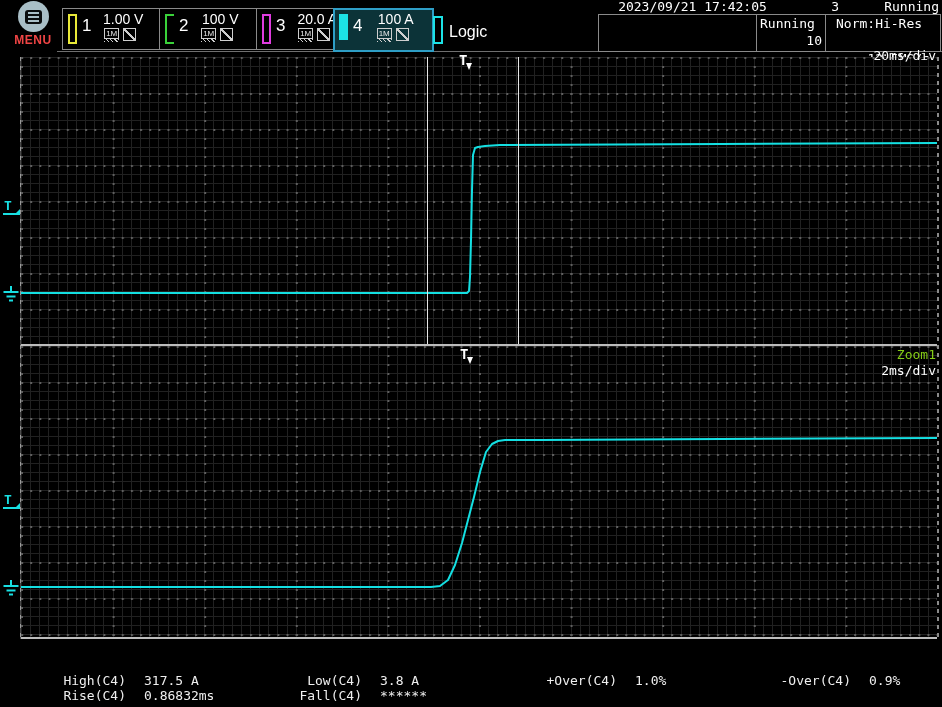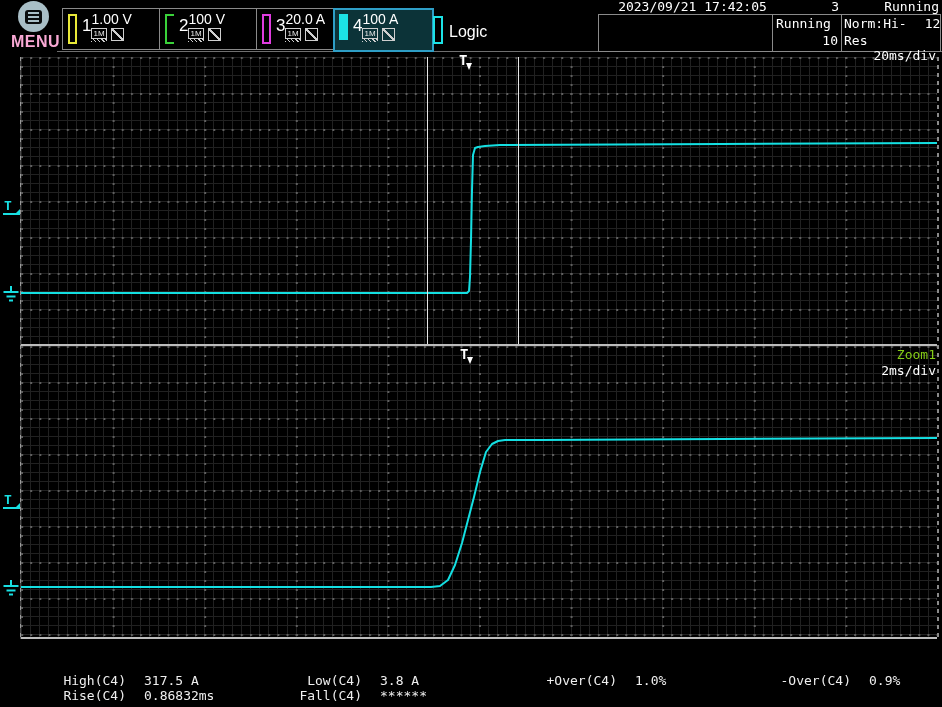--- a/index.html
+++ b/index.html
@@ -8,56 +8,56 @@
   .mono{font-family:"DejaVu Sans Mono",monospace;}
 
   
   .toolbar-line{position:absolute;left:57px;top:51px;width:885px;height:1px;background:#6f6f6f;}
   .menu-btn{position:absolute;left:11px;top:1px;width:44px;height:50px;text-align:center;cursor:pointer;}
   .menu-circle{width:31px;height:31px;border-radius:50%;background:#a9bfc7;margin:0 auto;
                display:flex;align-items:center;justify-content:center;}
   .menu-chip{width:17px;height:14px;background:#0a0d0e;border-radius:3px;
              display:flex;flex-direction:column;justify-content:space-evenly;align-items:center;}
   .menu-chip b{display:block;width:11px;height:2px;background:#a9bfc7;}
-  .menu-label{color:#f9a8d4;font-weight:bold;font-size:16px;letter-spacing:.5px;margin-top:1px;}
+  .menu-label{color:#ef4444;font-weight:bold;font-size:12px;letter-spacing:.5px;margin-top:1px;}
 
   .ch-group{position:absolute;left:62px;top:8px;height:40px;border:1px solid #8a8a8a;display:flex;}
   .ch-cell{width:88px;padding:2px 4px 1px 4px;display:flex;align-items:flex-start;position:relative;}
   .ch-cell + .ch-cell{border-left:1px solid #8a8a8a;}
   .ch4-box{position:absolute;left:333px;top:8px;width:91px;height:38px;background:#0c3338;
            border:2px solid #2e9ec6;display:flex;align-items:flex-start;padding:1px 3px;}
   .ch-bar{width:9px;height:26px;margin:3px 5px 0 1px;flex:none;}
   .bar-ch1{border:2px solid #e8e838;width:5px;}
   .bar-ch2{border-left:2px solid #3ad23a;border-top:2px solid #3ad23a;border-bottom:2px solid #3ad23a;width:7px;}
   .bar-ch3{border:2px solid #e03ce0;width:5px;}
   .bar-ch4{background:#1ce2e6;}
   .bar-logic{border:2px solid #1ce2e6;width:6px;height:24px;margin:4px 6px 0 1px;}
   .ch-num{font-size:17px;color:#fff;margin-top:5px;}
-  .ch-right{flex:1;display:flex;flex-direction:column;align-items:flex-start;}
+  .ch-right{flex:1;display:flex;flex-direction:column;align-items:center;}
   .ch-val{font-size:14px;color:#fff;white-space:pre;}
   .ch-icons{display:flex;align-items:flex-start;gap:4px;margin-top:1px;margin-right:6px;}
   .imp-chip{font-size:8px;line-height:9px;color:#e9e9e9;border:1px solid #cfcfcf;padding:0 1px;position:relative;}
   .imp-chip::after{content:"";position:absolute;left:-1px;right:-1px;bottom:-4px;height:3px;
      background:repeating-linear-gradient(45deg,#cfcfcf 0 1px,transparent 1px 3px);}
   .probe-chip{width:11px;height:11px;border:1px solid #cfcfcf;
      background:linear-gradient(to top right,transparent 44%,#cfcfcf 44% 56%,transparent 56%);}
   .logic-btn{position:absolute;left:432px;top:8px;height:40px;display:flex;align-items:center;cursor:pointer;}
   .logic-label{font-size:16px;color:#fff;margin-top:8px;}
 
   
   .date-row{position:absolute;left:598px;top:0;width:341px;height:13px;display:flex;
             font-size:13px;line-height:13px;color:#fff;}
   .date-row .dt{flex:1;text-align:center;}
   .date-row .cnt{width:52px;text-align:right;}
   .date-row .run{width:100px;text-align:right;}
   .trig-box{position:absolute;left:598px;top:14px;width:341px;height:36px;border:1px solid #8a8a8a;
             display:flex;font-size:13px;line-height:17px;color:#fff;}
   .trig-c1{flex:1;padding:0 3px;}
   .trig-c2{width:62px;border-left:1px solid #8a8a8a;padding:0 3px;display:flex;flex-direction:column;}
-  .trig-c3{width:94px;border-left:1px solid #8a8a8a;padding:0 2px;display:flex;flex-direction:row;gap:18px;}
+  .trig-c3{width:94px;border-left:1px solid #8a8a8a;padding:0 10px;display:flex;flex-direction:column;gap:18px;}
   .t-right{text-align:right;}
   .edge-ic{display:inline-block;vertical-align:-1px;margin-left:3px;}
 
   
   .grid{position:absolute;left:21px;width:916px;background-color:#000;
     background-image:
       radial-gradient(circle at 1px 1px,#5f5f5f 1px,transparent 1.5px),
       radial-gradient(circle at 1px 1px,#5f5f5f 1px,transparent 1.5px),
       repeating-linear-gradient(to right,#212121 0 1px,transparent 1px 9.16px),
       repeating-linear-gradient(to bottom,#212121 0 1px,transparent 1px 9px);

